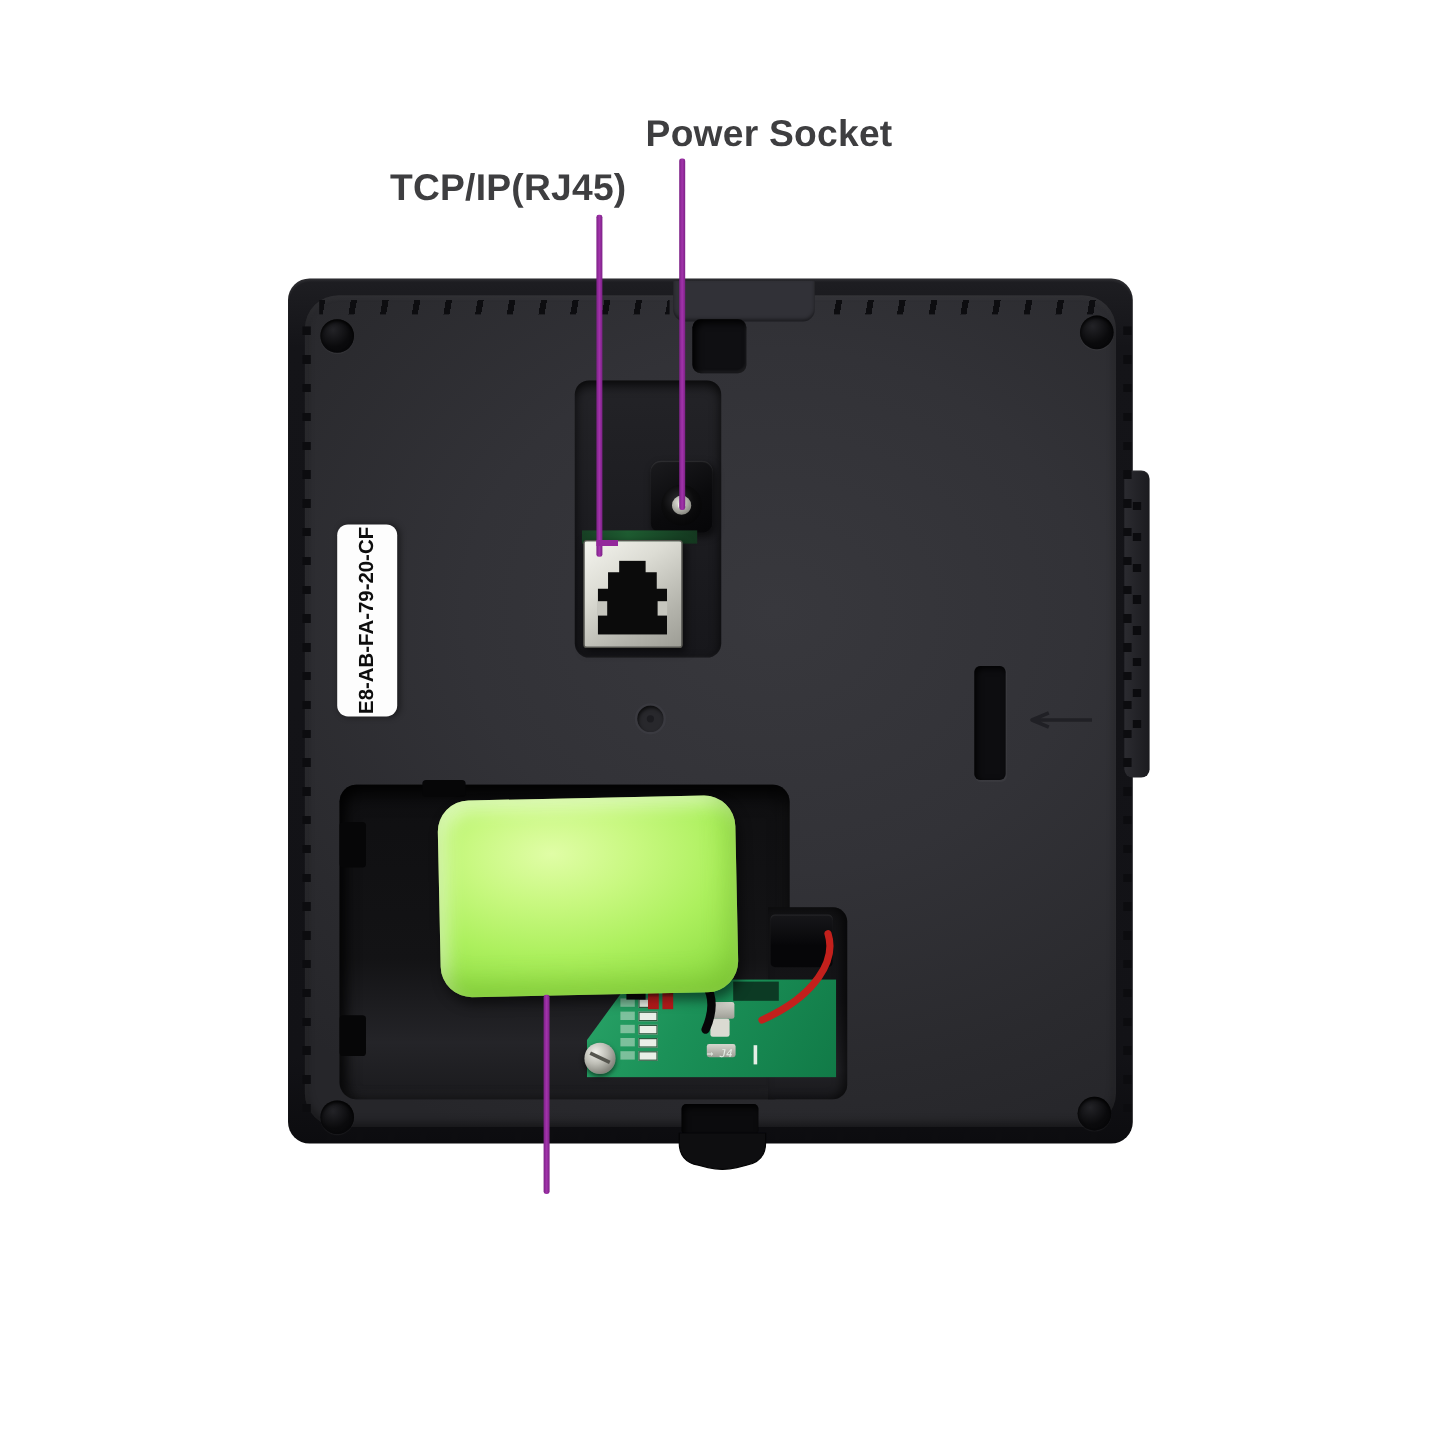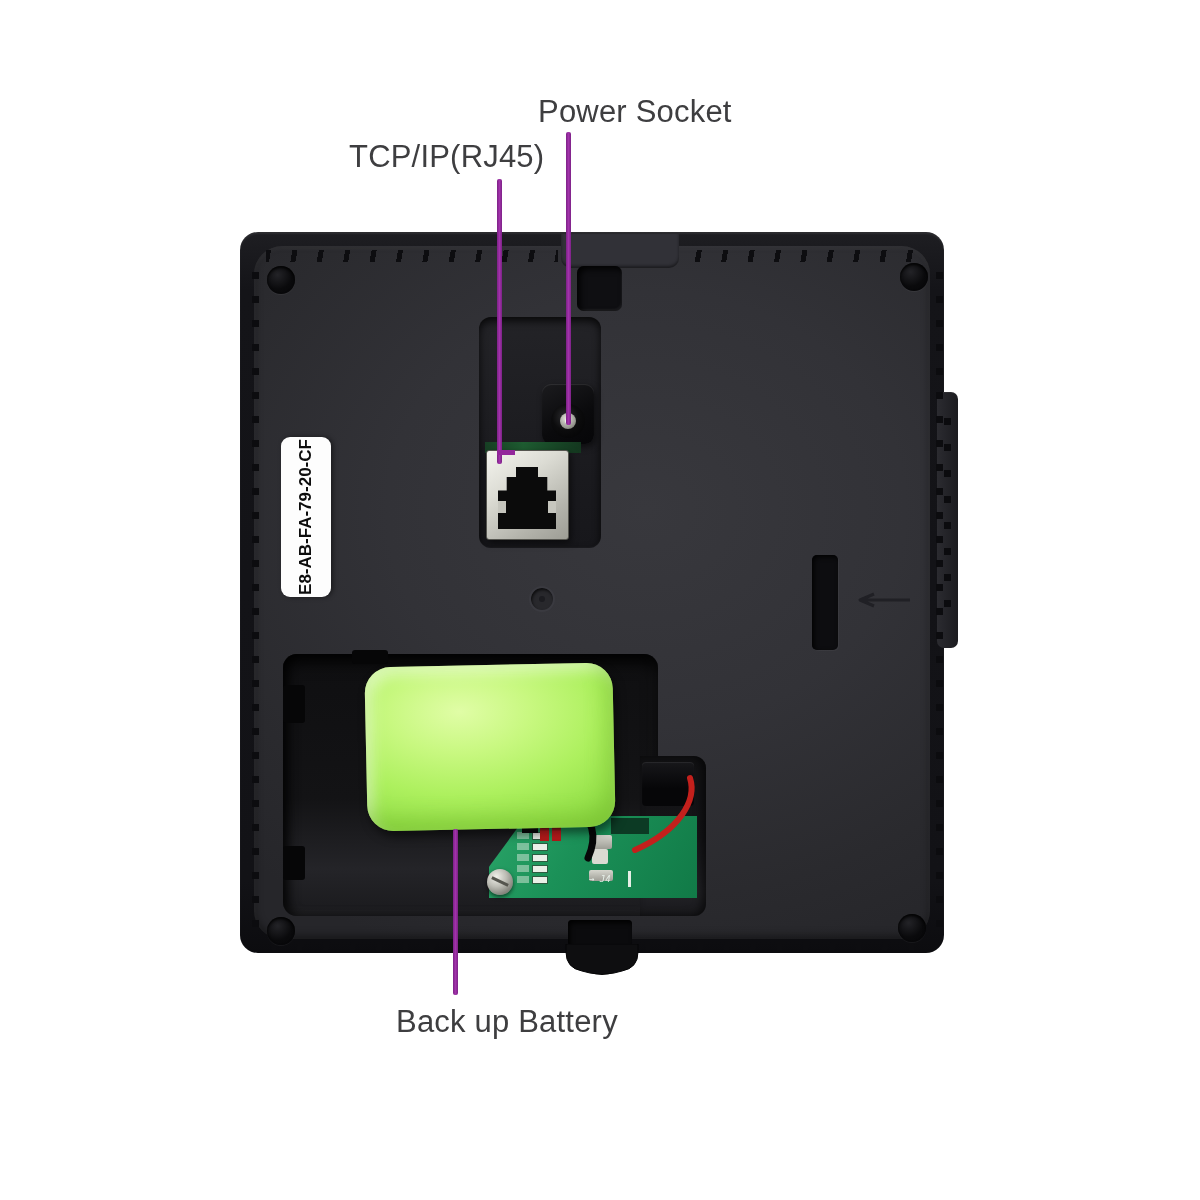--- a/index.html
+++ b/index.html
@@ -1,22 +1,22 @@
 <!DOCTYPE html>
 <html><head>
 <meta charset="utf-8">
 <style>
   html,body{margin:0;padding:0;background:#ffffff;}
   #canvas{position:relative;width:1200px;height:1200px;background:#ffffff;overflow:hidden;
           font-family:"Liberation Sans",sans-serif;}
 
   
-  .ann-label{position:absolute;font-weight:normal;font-size:31px;color:#3e3e40;letter-spacing:.2px;white-space:nowrap;}
+  .ann-label{position:absolute;font-weight:bold;font-size:31px;color:#3e3e40;letter-spacing:.2px;white-space:nowrap;}
   #lbl-power{left:538px;top:94px;}
-  #lbl-tcpip{left:325px;top:139px;margin-left:24px;}
+  #lbl-tcpip{left:325px;top:139px;}
   #lbl-battery{left:396px;top:1004px;}
   .ann-line{position:absolute;width:5px;background:linear-gradient(90deg,#7c2186,#a233ab 50%,#7c2186);border-radius:2px;}
   #line-power{left:566px;top:132px;height:293px;}
   #line-tcpip{left:497px;top:179px;height:285px;}
   #tick-tcpip{position:absolute;left:497px;top:450px;width:18px;height:5px;background:#93279b;}
   #line-battery{left:453px;top:829px;height:166px;}
 
   
   .shell{position:absolute;left:240px;top:232px;width:704px;height:721px;border-radius:18px;
          background:linear-gradient(180deg,#1e1e22 0%,#141418 8%,#121216 90%,#0c0c0f 100%);
@@ -244,15 +244,14 @@
     <path d="M10,0 H82 V8 Q82,24 66,27 L58,29 Q46,32 34,29 L26,27 Q10,24 10,8 Z" fill="#0e0e10" stroke="#050506" stroke-width="1"></path>
   </svg>
 
   <div class="ann-line" id="line-power"></div>
   <div class="ann-line" id="line-tcpip"></div>
   <div id="tick-tcpip"></div>
   <div class="ann-line" id="line-battery"></div>
 
   <div class="ann-label" id="lbl-power">Power Socket</div>
   <div class="ann-label" id="lbl-tcpip">TCP/IP(RJ45)</div>
-  <div class="ann-label" id="lbl-battery">Back up Battery</div>
 
 </div>
 
 </body></html>

